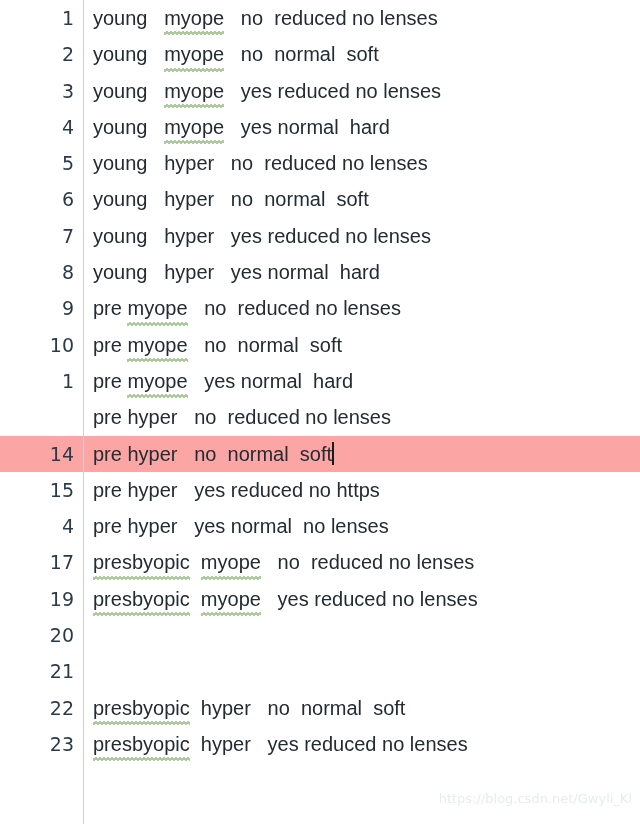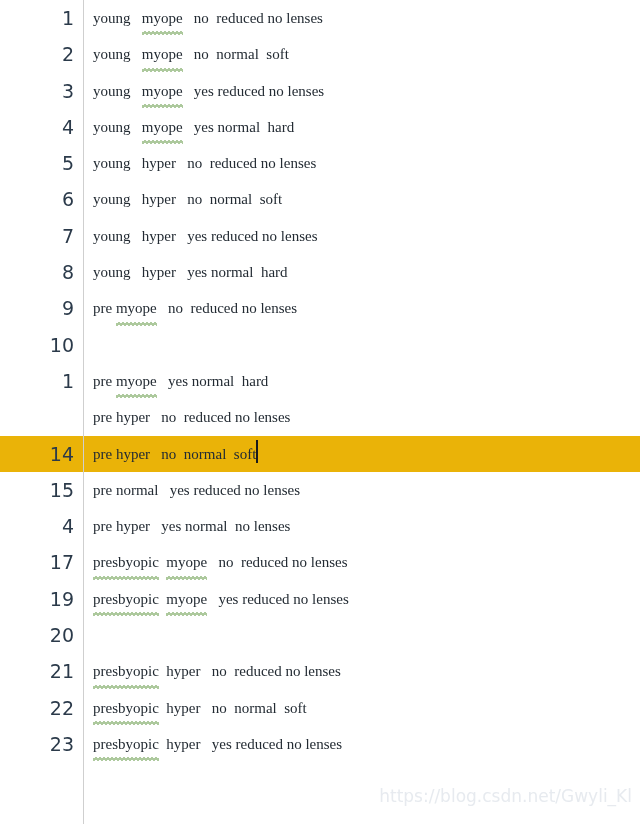--- a/index.html
+++ b/index.html
@@ -36,42 +36,42 @@
 
   .code-line {
     position: relative;
     height: 36.3px;
     line-height: 36.3px;
     white-space: pre;
     display: block;
   }
 
   .code-line.active {
-    background: #eab308;
+    background: #fca5a5;
   }
 
   .line-no {
     position: absolute;
     left: 0;
     top: 0;
     width: 74px;
     text-align: right;
     font-family: "DejaVu Sans", "Liberation Sans", sans-serif;
     font-size: 19px;
     line-height: 36.3px;
     color: #2b3a4a;
     letter-spacing: 0px;
   }
 
   .line-text {
     position: absolute;
     left: 93px;
     top: 0;
-    font-family: Liberation Serif, serif;
-    font-size: 15px;
+    font-family: Liberation Sans, sans-serif;
+    font-size: 20px;
     line-height: 36.3px;
     color: #232b33;
     white-space: pre;
     letter-spacing: 0px;
   }
 
   
   .sq {
     position: relative;
     display: inline-block;
@@ -101,21 +101,21 @@
     height: 23px;
     vertical-align: -4px;
     margin-left: 0px;
   }
 
   #watermark {
     position: absolute;
     right: 8px;
     bottom: 18px;
     font-family: "DejaVu Sans", "Liberation Sans", sans-serif;
-    font-size: 17px;
+    font-size: 13px;
     color: #dfe4ea;
     opacity: 0.75;
     white-space: nowrap;
     z-index: 1;
     pointer-events: none;
   }
 
   #lines { position: relative; z-index: 2; }
 </style>
 </head>
@@ -128,29 +128,29 @@
   <div id="lines">
       <div class="code-line"><span class="line-no">1</span><span class="line-text">young   <span class="sq">myope</span>   no  reduced no lenses</span></div>
       <div class="code-line"><span class="line-no">2</span><span class="line-text">young   <span class="sq">myope</span>   no  normal  soft</span></div>
       <div class="code-line"><span class="line-no">3</span><span class="line-text">young   <span class="sq">myope</span>   yes reduced no lenses</span></div>
       <div class="code-line"><span class="line-no">4</span><span class="line-text">young   <span class="sq">myope</span>   yes normal  hard</span></div>
       <div class="code-line"><span class="line-no">5</span><span class="line-text">young   hyper   no  reduced no lenses</span></div>
       <div class="code-line"><span class="line-no">6</span><span class="line-text">young   hyper   no  normal  soft</span></div>
       <div class="code-line"><span class="line-no">7</span><span class="line-text">young   hyper   yes reduced no lenses</span></div>
       <div class="code-line"><span class="line-no">8</span><span class="line-text">young   hyper   yes normal  hard</span></div>
       <div class="code-line"><span class="line-no">9</span><span class="line-text">pre <span class="sq">myope</span>   no  reduced no lenses</span></div>
-      <div class="code-line"><span class="line-no">10</span></div>
+      <div class="code-line"><span class="line-no">10</span><span class="line-text">pre <span class="sq">myope</span>   no  normal  soft</span></div>
       <div class="code-line"><span class="line-no">1</span><span class="line-text">pre <span class="sq">myope</span>   yes normal  hard</span></div>
       <div class="code-line"><span class="line-text">pre hyper   no  reduced no lenses</span></div>
       <div class="code-line active"><span class="line-no">14</span><span class="line-text">pre hyper   no  normal  soft<span class="caret"></span></span></div>
-      <div class="code-line"><span class="line-no">15</span><span class="line-text">pre normal   yes reduced no lenses</span></div>
+      <div class="code-line"><span class="line-no">15</span><span class="line-text">pre hyper   yes reduced no https</span></div>
       <div class="code-line"><span class="line-no">4</span><span class="line-text">pre hyper   yes normal  no lenses</span></div>
       <div class="code-line"><span class="line-no">17</span><span class="line-text"><span class="sq">presbyopic</span>  <span class="sq">myope</span>   no  reduced no lenses</span></div>
       <div class="code-line"><span class="line-no">19</span><span class="line-text"><span class="sq">presbyopic</span>  <span class="sq">myope</span>   yes reduced no lenses</span></div>
       <div class="code-line"><span class="line-no">20</span></div>
-      <div class="code-line"><span class="line-no">21</span><span class="line-text"><span class="sq">presbyopic</span>  hyper   no  reduced no lenses</span></div>
+      <div class="code-line"><span class="line-no">21</span></div>
       <div class="code-line"><span class="line-no">22</span><span class="line-text"><span class="sq">presbyopic</span>  hyper   no  normal  soft</span></div>
       <div class="code-line"><span class="line-no">23</span><span class="line-text"><span class="sq">presbyopic</span>  hyper   yes reduced no lenses</span></div>
     </div>
 
   <div id="watermark">https://blog.csdn.net/Gwyli_Kl</div>
 
 </div>
 
 </body></html>

